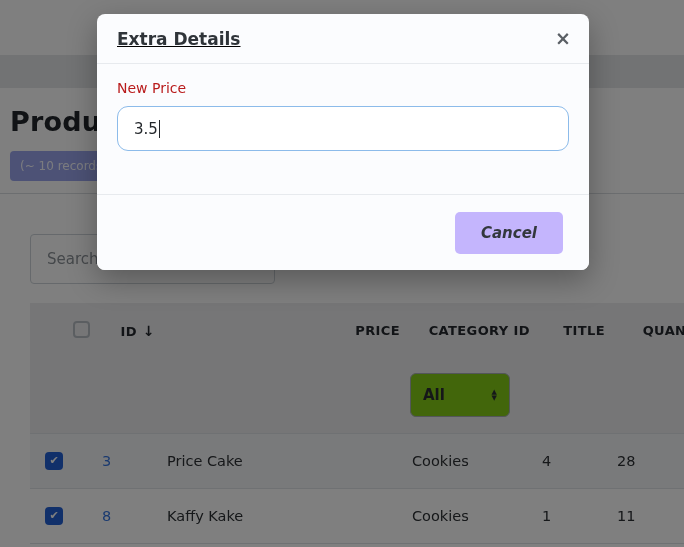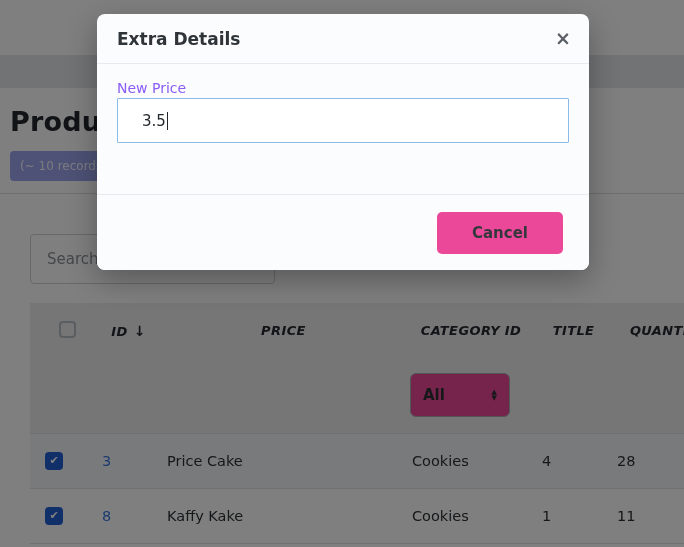--- a/index.html
+++ b/index.html
@@ -28,75 +28,76 @@
     border:1px solid #ccd2d8; border-radius:4px; background:#fff;
     font-family:inherit; font-size:15px; color:#23272b; padding:0 16px; outline:none;
   }
   .search-input::placeholder{ color:#8a9096; opacity:1; }
   
   .table-wrap{ position:absolute; left:30px; top:303px; width:690px; }
   table{ table-layout:fixed; width:690px; border-collapse:collapse; }
   col.c-check{ width:60px; } col.c-id{ width:65px; } col.c-title{ width:245px; }
   col.c-cat{ width:130px; } col.c-price{ width:75px; } col.c-qty{ width:115px; }
   thead{ background:#ececef; }
-  th{ height:55px; text-align:center; vertical-align:middle; padding:0 0 0 12px;
-      font-size:13px; font-weight:bold; color:#25292e; letter-spacing:.4px;font-style:italic; }
+  th{ height:55px; text-align:right; vertical-align:middle; padding:0 0 0 12px;
+      font-size:13px; font-weight:bold; color:#25292e; letter-spacing:.4px; }
   th.check-cell, td.check-cell{ padding-left:15px; }
   tr.filter-row td{ height:75px; vertical-align:middle; padding:0 0 0 10px; }
   tbody tr{ height:55px; border-top:1px solid #dfe2e6; }
   tbody tr:last-child{ border-bottom:1px solid #dfe2e6; }
   tr.striped{ background:#f3f4f6; }
   td{ font-size:14.5px; color:#2c3034; padding:0 0 0 12px; vertical-align:middle; }
   .sort-arrow{ font-weight:bold; font-size:14px; margin-left:6px; color:#25292e; }
   .id-link{ color:#3575e0; text-decoration:none; cursor:pointer; }
   .cbx{ width:17px; height:17px; border:2px solid #b7bdc3; border-radius:4px; display:inline-block; }
   .cbx.checked{
     width:18px; height:18px; border:none; background:#2260d4; border-radius:4px;
     color:#fff; font-size:11px; line-height:18px; text-align:center; font-weight:bold;
   }
   .select{
-    width:100px; height:44px; background:#ec4899; border:1px solid #a6acb2; border-radius:6px;
+    width:100px; height:44px; background:#84cc16; border:1px solid #a6acb2; border-radius:6px;
     display:flex; align-items:center; justify-content:space-between; padding:0 12px; cursor:pointer;
   }
   .select .sel-val{ font-size:15px; font-weight:bold; color:#2b2f33; }
   .select .caret{ display:flex; flex-direction:column; color:#2b2f33; }
   .select .caret span{ font-size:7px; line-height:6px; }
   
   .overlay{ position:absolute; inset:0; background:rgba(0,0,0,0.5); z-index:5; }
   .modal{
     position:absolute; left:97px; top:14px; width:492px; height:256px; z-index:10;
     background:#fbfcfe; border-radius:8px; box-shadow:0 10px 30px rgba(0,0,0,.3);
   }
   .modal-header{
     height:50px; display:flex; align-items:center; padding:0 20px;
     border-bottom:1px solid #e7eaee;
+    text-decoration:underline;
   }
   .modal-title{ font-size:17px; font-weight:bold; color:#2f3439; }
   .modal-close{
     position:absolute; top:10px; right:12px; width:28px; height:28px;
     background:none; border:none; font-size:19px; font-weight:bold; color:#5a5f65;
     cursor:pointer; line-height:28px; text-align:center; font-family:inherit;
   }
   .modal-body{ padding:16px 20px 0 20px; }
-  .field-label{ font-size:14px; color:#8b5cf6; display:block; margin-bottom:2px; }
+  .field-label{ font-size:14px; color:#b91c1c; display:block; margin-bottom:10px; }
   .price-input{
-    width:452px; height:45px; background:#ffffff; border:1px solid #8cbbea; border-radius:1px;
-    display:flex; align-items:center; padding:0 24px; cursor:text;
+    width:452px; height:45px; background:#ffffff; border:1px solid #8cbbea; border-radius:11px;
+    display:flex; align-items:center; padding:0 16px; cursor:text;
   }
   .price-input .val{ font-size:15px; color:#23272b; }
   .text-cursor{ display:inline-block; width:1.5px; height:18px; background:#23272b; margin-left:1px; }
   .modal-footer{
     position:absolute; left:0; bottom:0; width:100%; height:76px;
     border-top:1px solid #e7eaee; border-radius:0 0 8px 8px;
     display:flex; align-items:center; justify-content:flex-end; gap:18px; padding-right:26px;
     background:#fbfcfe;
   }
   .btn{ height:42px; border:none; border-radius:5px; font-family:inherit;
         font-size:15px; font-weight:bold; color:#33383d; cursor:pointer; }
-  .btn-cancel{ width:126px; background:#ec4899; }
+  .btn-cancel{ width:108px; background:#c4b5fd;font-style:italic; }
   .btn-continue{ width:118px; background:transparent; }
 </style>
 </head>
 <body>
 
 <div class="stage">
 
   <div class="app">
     <div class="topbar"></div>
     <div class="subbar"></div>

